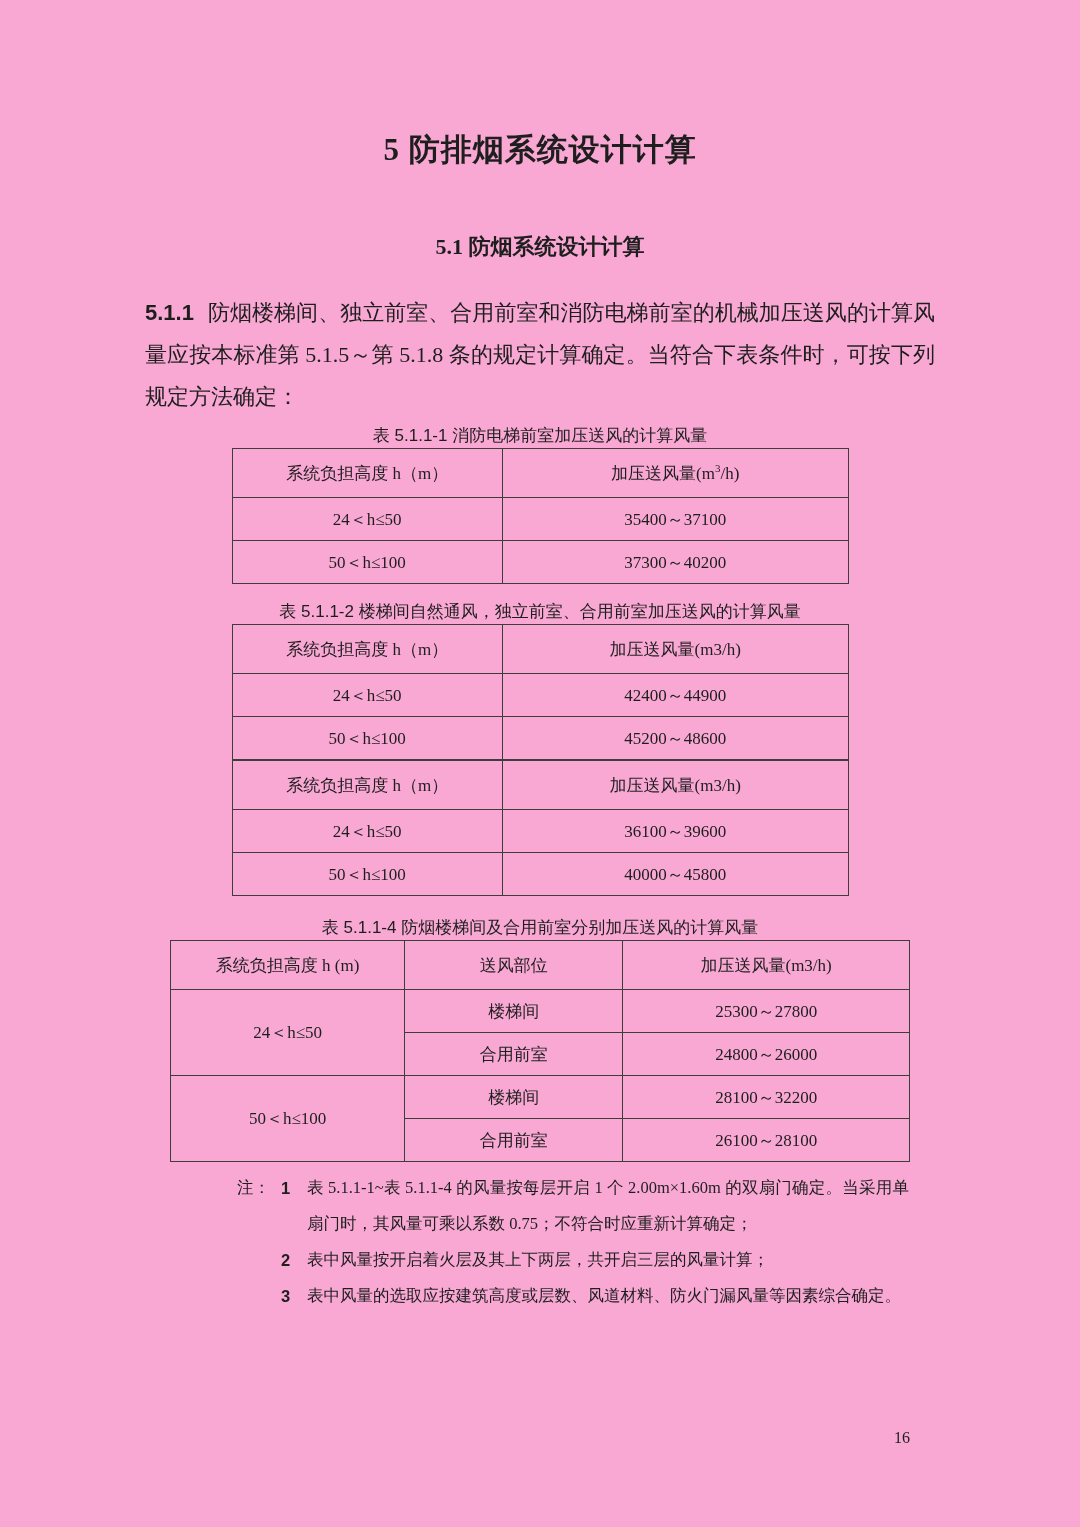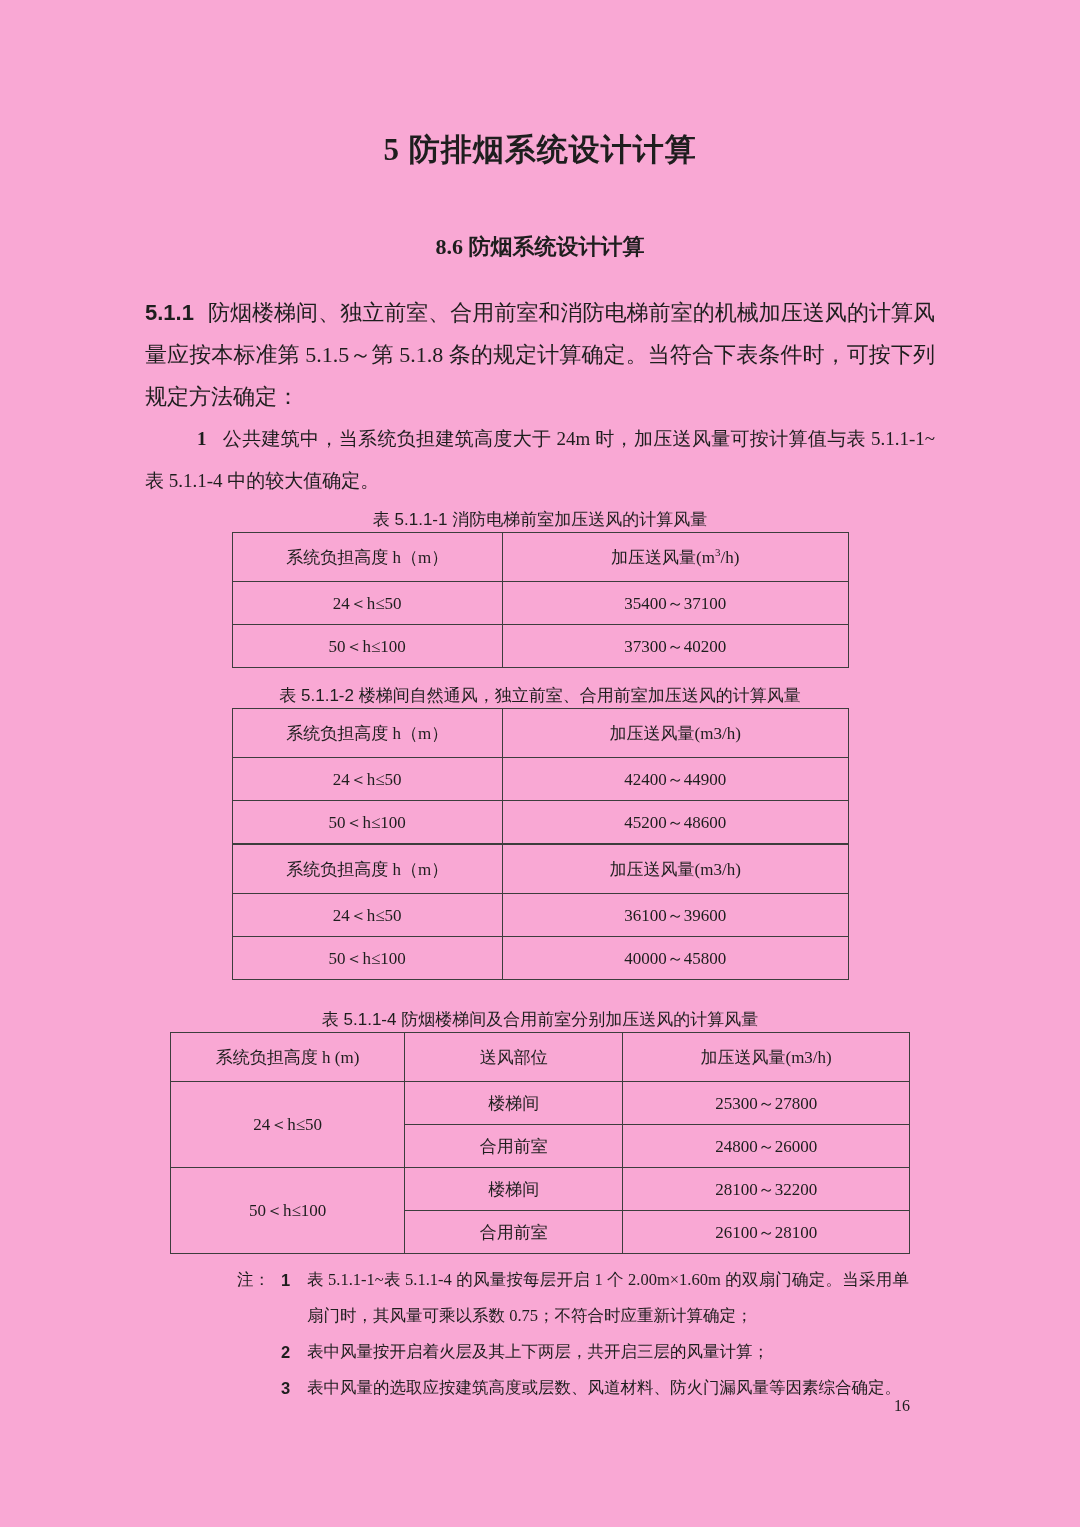--- a/index.html
+++ b/index.html
@@ -57,21 +57,21 @@
   }
   .tbl-caption {
     text-align: center;
     font-size: 17px;
     line-height: 24px;
     font-weight: normal;
     font-family: "Liberation Sans", "DejaVu Sans", sans-serif;
     margin: 16px 0 0 0;
   }
   .tbl-caption.first { margin-top: 6px; }
-  .tbl-caption.last { margin-top: 28px; }
+  .tbl-caption.last { margin-top: 20px; }
   table.doc-table {
     border-collapse: collapse;
     table-layout: fixed;
     margin: 0 auto;
     font-size: 17px;
   }
   table.w2 { width: 617px; }
   table.w3 { width: 740px; }
   table.doc-table td, table.doc-table th {
     border: 1.5px solid #3d3d3d;
@@ -98,39 +98,38 @@
   .note-item { display: flex; }
   .note-num {
     flex: 0 0 26px;
     width: 26px;
     font-weight: bold;
     font-family: "Liberation Sans", "DejaVu Sans", sans-serif;
   }
   .note-text { flex: 1; }
   .page-number {
     position: absolute;
-    top: 1395px;
+    top: 1427px;
     right: 170px;
     font-size: 16px;
     line-height: 22px;
     margin-left: 23px;
   }
 </style>
 </head>
 <body>
 
 <div class="page">
 
   <h1 class="chapter-title">5  防排烟系统设计计算</h1>
 
-  <h2 class="section-title">8.6  防烟系统设计计算</h2>
+  <h2 class="section-title">5.1  防烟系统设计计算</h2>
 
   <p class="clause-para"><span class="clause-num">5.1.1</span><span>防烟楼梯间、独立前室、合用前室和消防电梯前室的机械加压送风的计算风量应按本标准第 5.1.5～第 5.1.8 条的规定计算确定。当符合下表条件时，可按下列规定方法确定：</span></p>
 
-  <p class="item-para"><span class="item-num">1</span><span>公共建筑中，当系统负担建筑高度大于 24m 时，加压送风量可按计算值与表 5.1.1-1~表 5.1.1-4 中的较大值确定。</span></p>
 
   <p class="tbl-caption first">表 5.1.1-1 消防电梯前室加压送风的计算风量</p>
   <table class="doc-table w2">
     <colgroup>
         <col style="width:43.9%">
         <col style="width:56.1%">
       </colgroup>
     <tbody>
         <tr class="hdr">
       <td>系统负担高度 h（m）</td>

